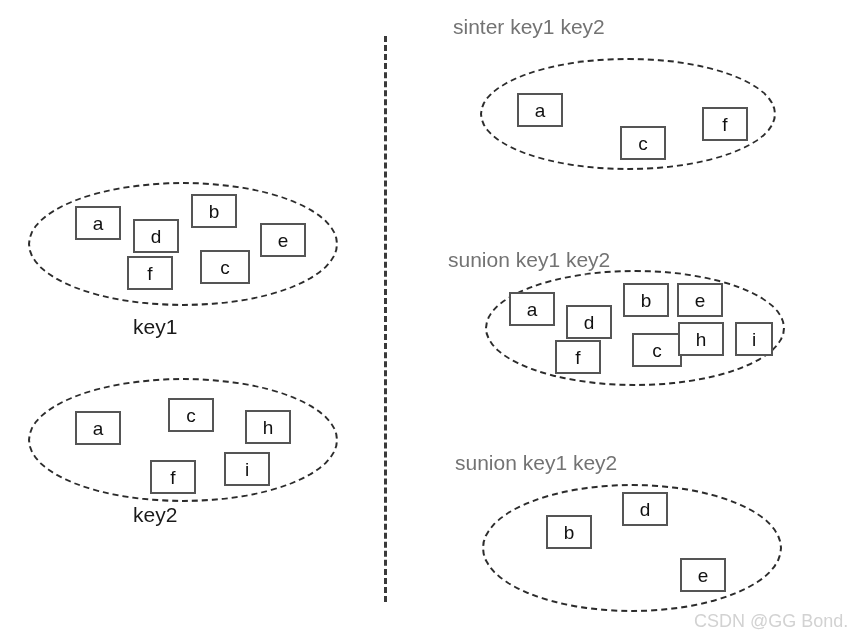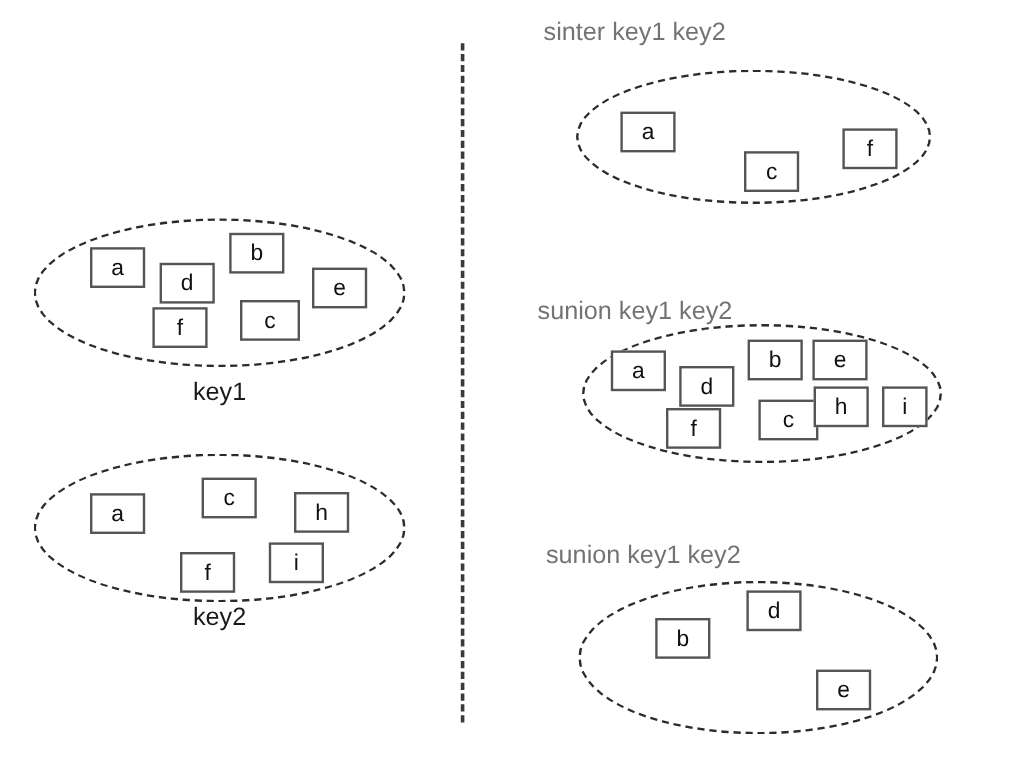--- a/index.html
+++ b/index.html
@@ -32,21 +32,20 @@
     border-radius: 50%;
     box-sizing: border-box;
     background: transparent;
   }
   .set-caption {
     position: absolute;
     font-size: 21px;
     line-height: 1;
     color: #1a1a1a;
     white-space: nowrap;
-    text-align: center;
   }
   .op-title {
     position: absolute;
     font-size: 21px;
     line-height: 1;
     color: #737373;
     white-space: nowrap;
   }
   .item-box {
     position: absolute;
@@ -108,14 +107,15 @@
       <div class="item-box" style="left: 632px; top: 333px; width: 50px; height: 34px;">c</div>
       <div class="item-box" style="left: 678px; top: 322px; width: 46px; height: 34px;">h</div>
       <div class="item-box" style="left: 735px; top: 322px; width: 38px; height: 34px;">i</div>
       <div class="op-title" style="left: 455px; top: 452px;">sunion key1 key2</div>
       <div class="ellipse" style="left: 482px; top: 484px; width: 300px; height: 128px;"></div>
       <div class="item-box" style="left: 546px; top: 515px; width: 46px; height: 34px;">b</div>
       <div class="item-box" style="left: 622px; top: 492px; width: 46px; height: 34px;">d</div>
       <div class="item-box" style="left: 680px; top: 558px; width: 46px; height: 34px;">e</div>
     </div>
 
+  <div class="watermark" id="watermark" style="left: 694px; top: 612px;">CSDN @GG Bond.</div>
 
 </div>
 
 </body></html>

